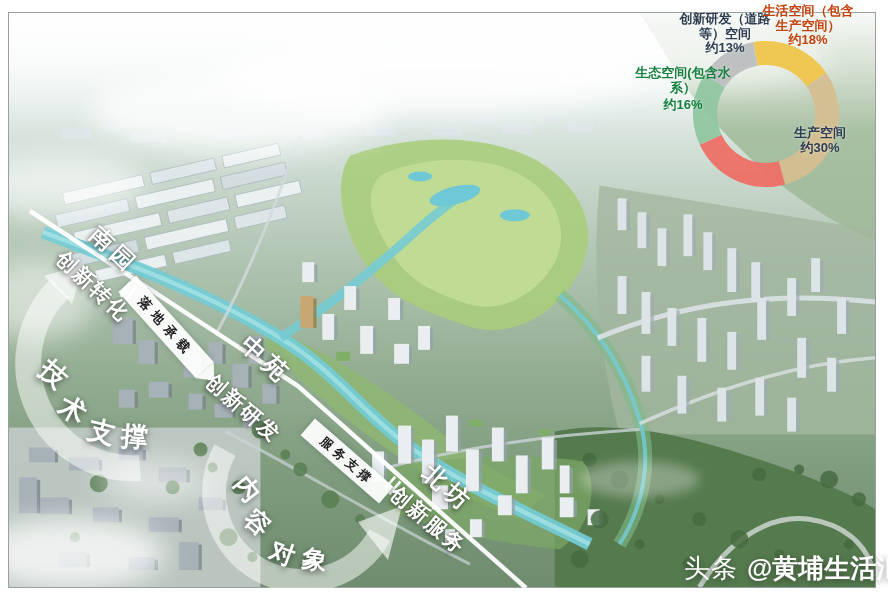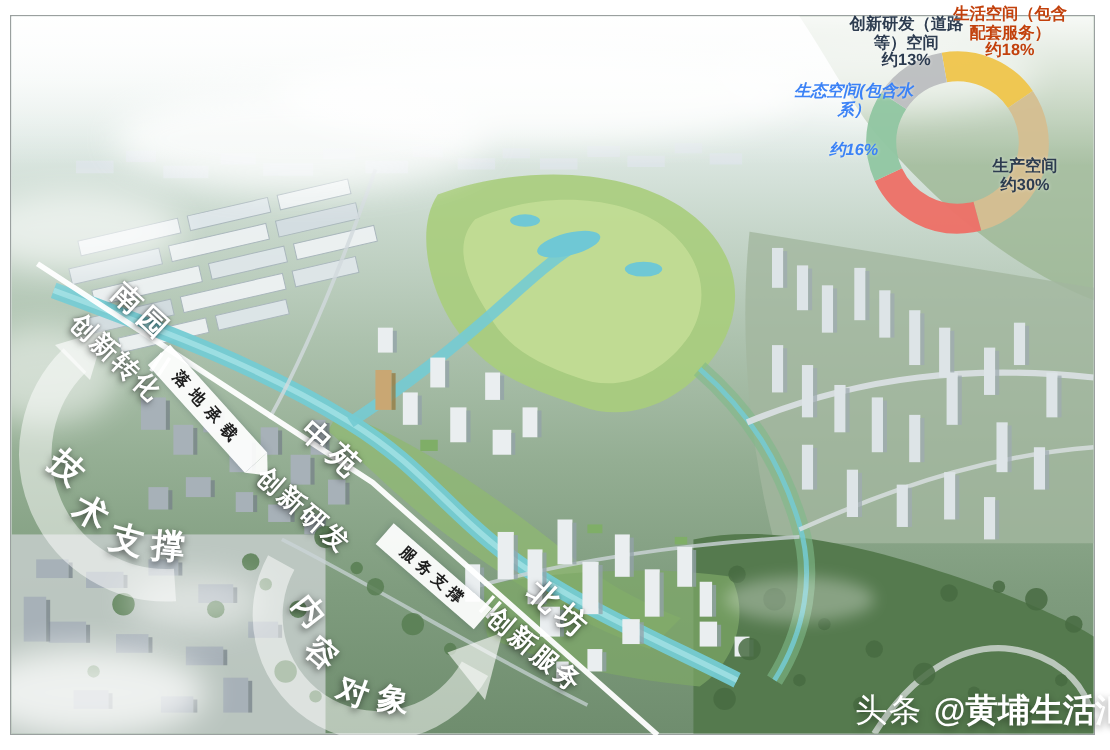--- a/index.html
+++ b/index.html
@@ -42,21 +42,21 @@
   .arc-jishu span:nth-child(4){left:121px;top:419px;transform:rotate(5deg);}
   .arc-neirong span:nth-child(1){left:235px;top:472px;transform:rotate(52deg);}
   .arc-neirong span:nth-child(2){left:245px;top:506px;transform:rotate(40deg);}
   .arc-duixiang span:nth-child(1){left:270px;top:537px;transform:rotate(20deg);}
   .arc-duixiang span:nth-child(2){left:302px;top:543px;transform:rotate(8deg);}
 
   
   .dlab{position:absolute;font-weight:bold;font-size:13px;line-height:1.12;text-align:center;
         text-shadow:0 0 3px rgba(255,255,255,.55);}
   .dlab span{display:block;}
-  .dlab .gap{margin-top:18px;}
+  .dlab .gap{margin-top:3px;}
   .dlab-infra{left:675px;top:12px;width:100px;}
   .dlab-living{left:758px;top:4px;width:100px;}
   .dlab-eco{left:626px;top:66px;width:114px;}
   .dlab-research{left:666px;top:127px;width:100px;}
   .dlab-production{left:772px;top:126px;width:96px;}
 
   
   .watermark{position:absolute;left:684px;top:551px;color:#fff;font-size:26px;white-space:nowrap;
         text-shadow:0 2px 6px rgba(0,0,0,.4);}
   .watermark .wm-prefix{font-weight:400;margin-right:9px;letter-spacing:1px;}
@@ -408,24 +408,24 @@
           <circle cx="766" cy="114" r="61" fill="none" stroke="#bdbfc1" stroke-width="24" stroke-dasharray="50.32894897569103 332.9453547622637" stroke-dashoffset="-332.9453547622637"></circle>
         </g>
     </svg>
     <div class="dlab dlab-infra" style="color: rgb(45, 60, 80);">
       <span>创新研发（道路</span>
       <span>等）空间</span>
       <span>约13%</span>
     </div>
     <div class="dlab dlab-living" style="color: #c2410c;">
       <span>生活空间（包含</span>
-      <span>配套服务）</span>
+      <span>生产空间）</span>
       <span>约18%</span>
     </div>
-    <div class="dlab dlab-eco" style="color: #3b82f6; font-style: italic;">
+    <div class="dlab dlab-eco" style="color: #15803d;">
       <span>生态空间(包含水系）</span>
       <span class="gap">约16%</span>
     </div>
     <div class="dlab dlab-production" style="color: rgb(45, 60, 80); text-align: center;">
       <span>生产空间</span>
       <span>约30%</span>
     </div>
 
     <div class="watermark">
       <span class="wm-prefix">头条</span><span class="wm-handle">@黄埔生活汇</span>

